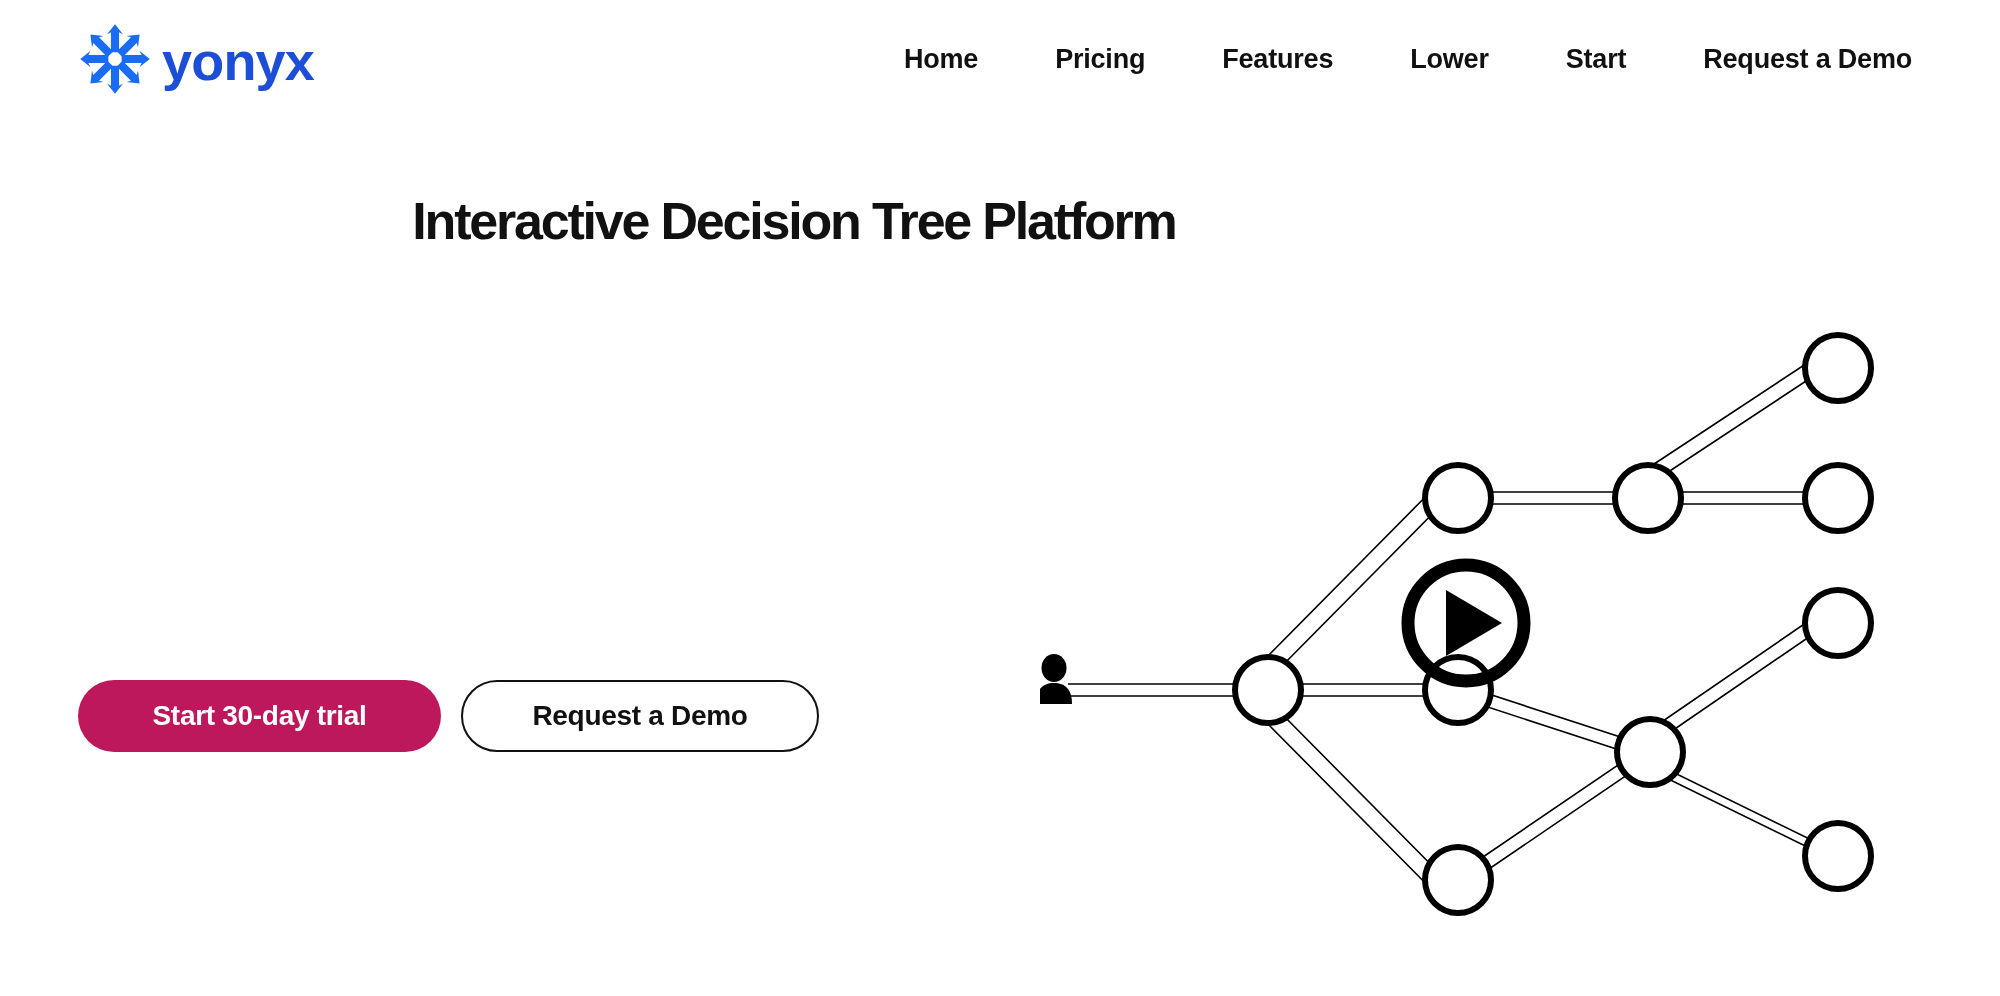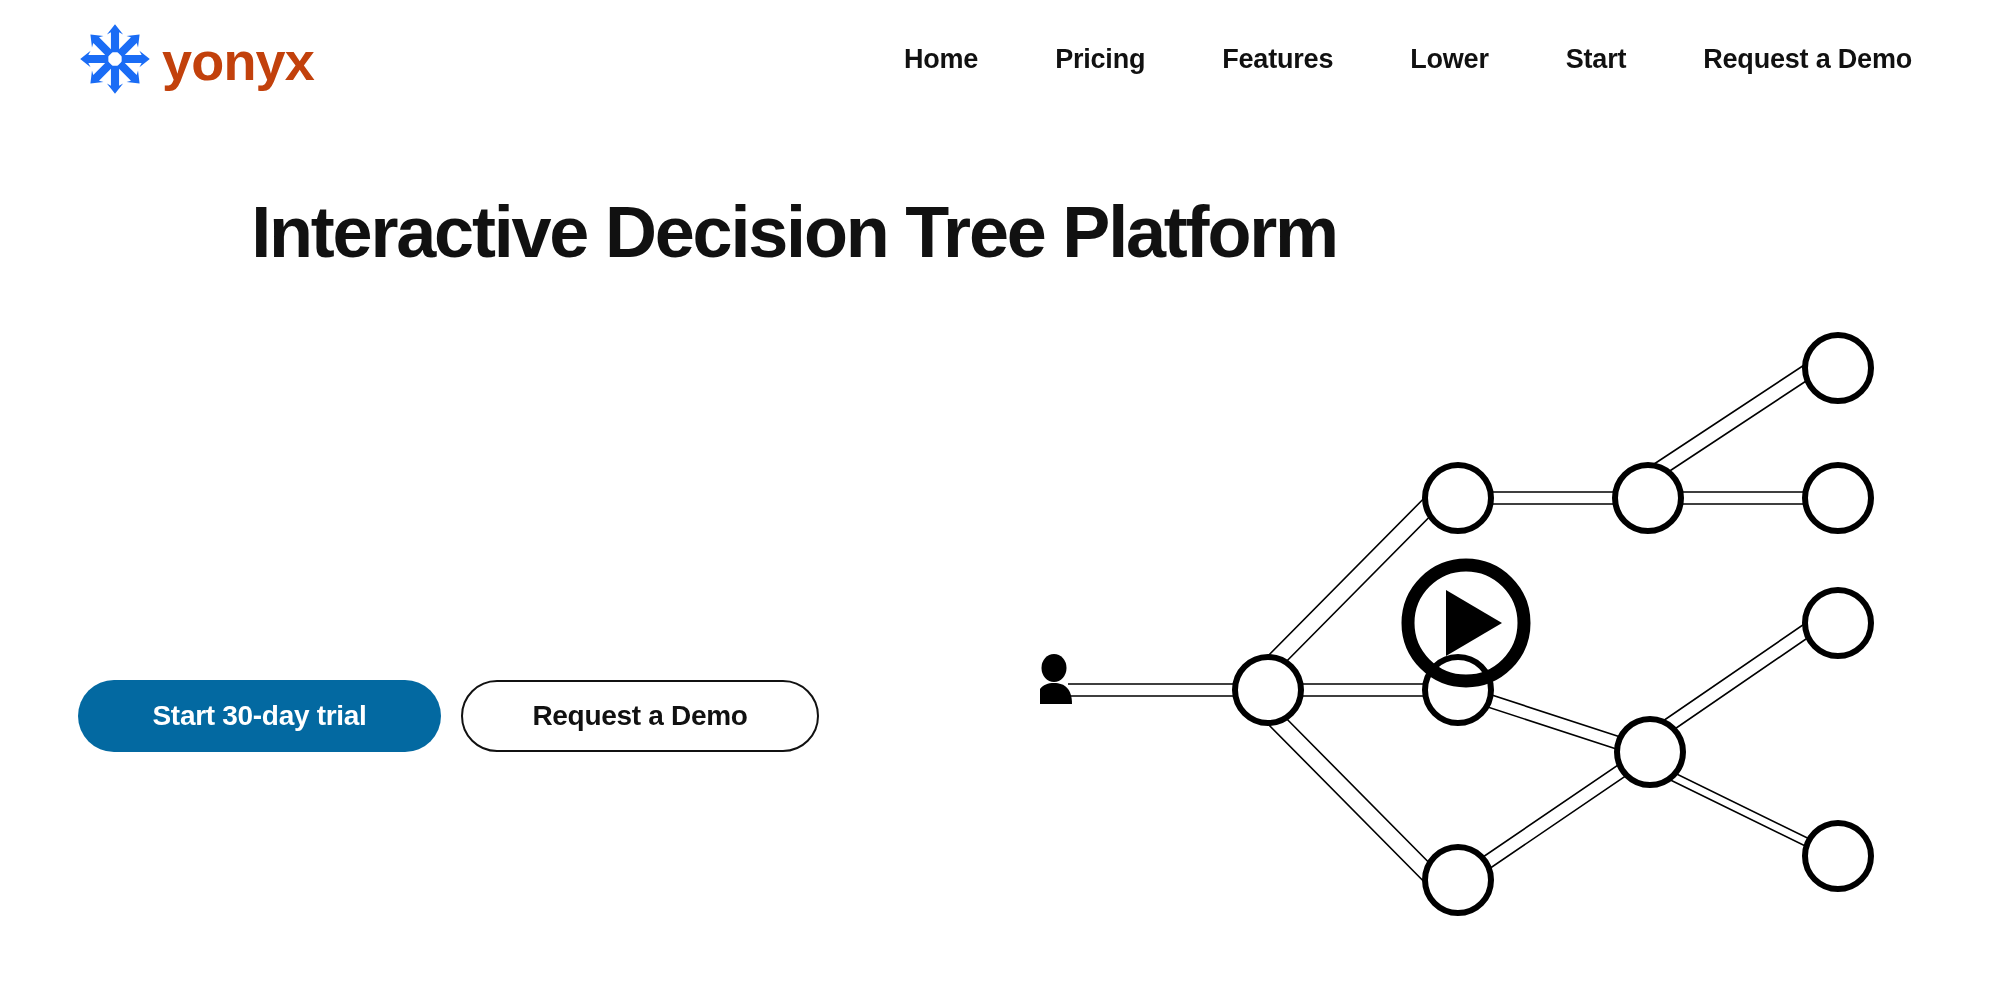--- a/index.html
+++ b/index.html
@@ -35,21 +35,21 @@
     display: flex;
     align-items: center;
     gap: 10px;
     height: 72px;
   }
   .brand-mark { width: 74px; height: 74px; display: block; flex: 0 0 auto; }
   .brand-word {
     font-size: 54px;
     font-weight: 700;
     letter-spacing: -0.8px;
-    color: #c2410c;
+    color: #1d4ed8;
     line-height: 1;
     position: relative;
     top: 2px;
   }
 
   .main-nav {
     display: flex;
     align-items: center;
     gap: 43px;
     padding-right: 20px;
@@ -66,21 +66,21 @@
   }
   .nav-link.is-cta { font-weight: 700; }
 
   
   .hero-title {
     position: absolute;
     top: 192px;
     left: 0;
     width: 1588px;
     text-align: center;
-    font-size: 72px;
+    font-size: 52px;
     font-weight: 800;
     letter-spacing: -2.2px;
     color: #111111;
     line-height: 1.12;
   }
 
   .hero-copy {
     position: absolute;
     left: 78px;
     top: 483px;
@@ -109,21 +109,21 @@
     height: 72px;
     border-radius: 40px;
     font-size: 28px;
     font-weight: 700;
     letter-spacing: -0.3px;
     cursor: pointer;
     white-space: nowrap;
     font-family: "Liberation Sans", sans-serif;
   }
   .btn-primary {
-    background: #0369a1;
+    background: #be185d;
     color: #ffffff;
     border: none;
     padding: 0 52px;
     min-width: 363px;
   }
   .btn-secondary {
     background: #ffffff;
     color: #111111;
     border: 2.5px solid #111111;
     padding: 0 52px;

